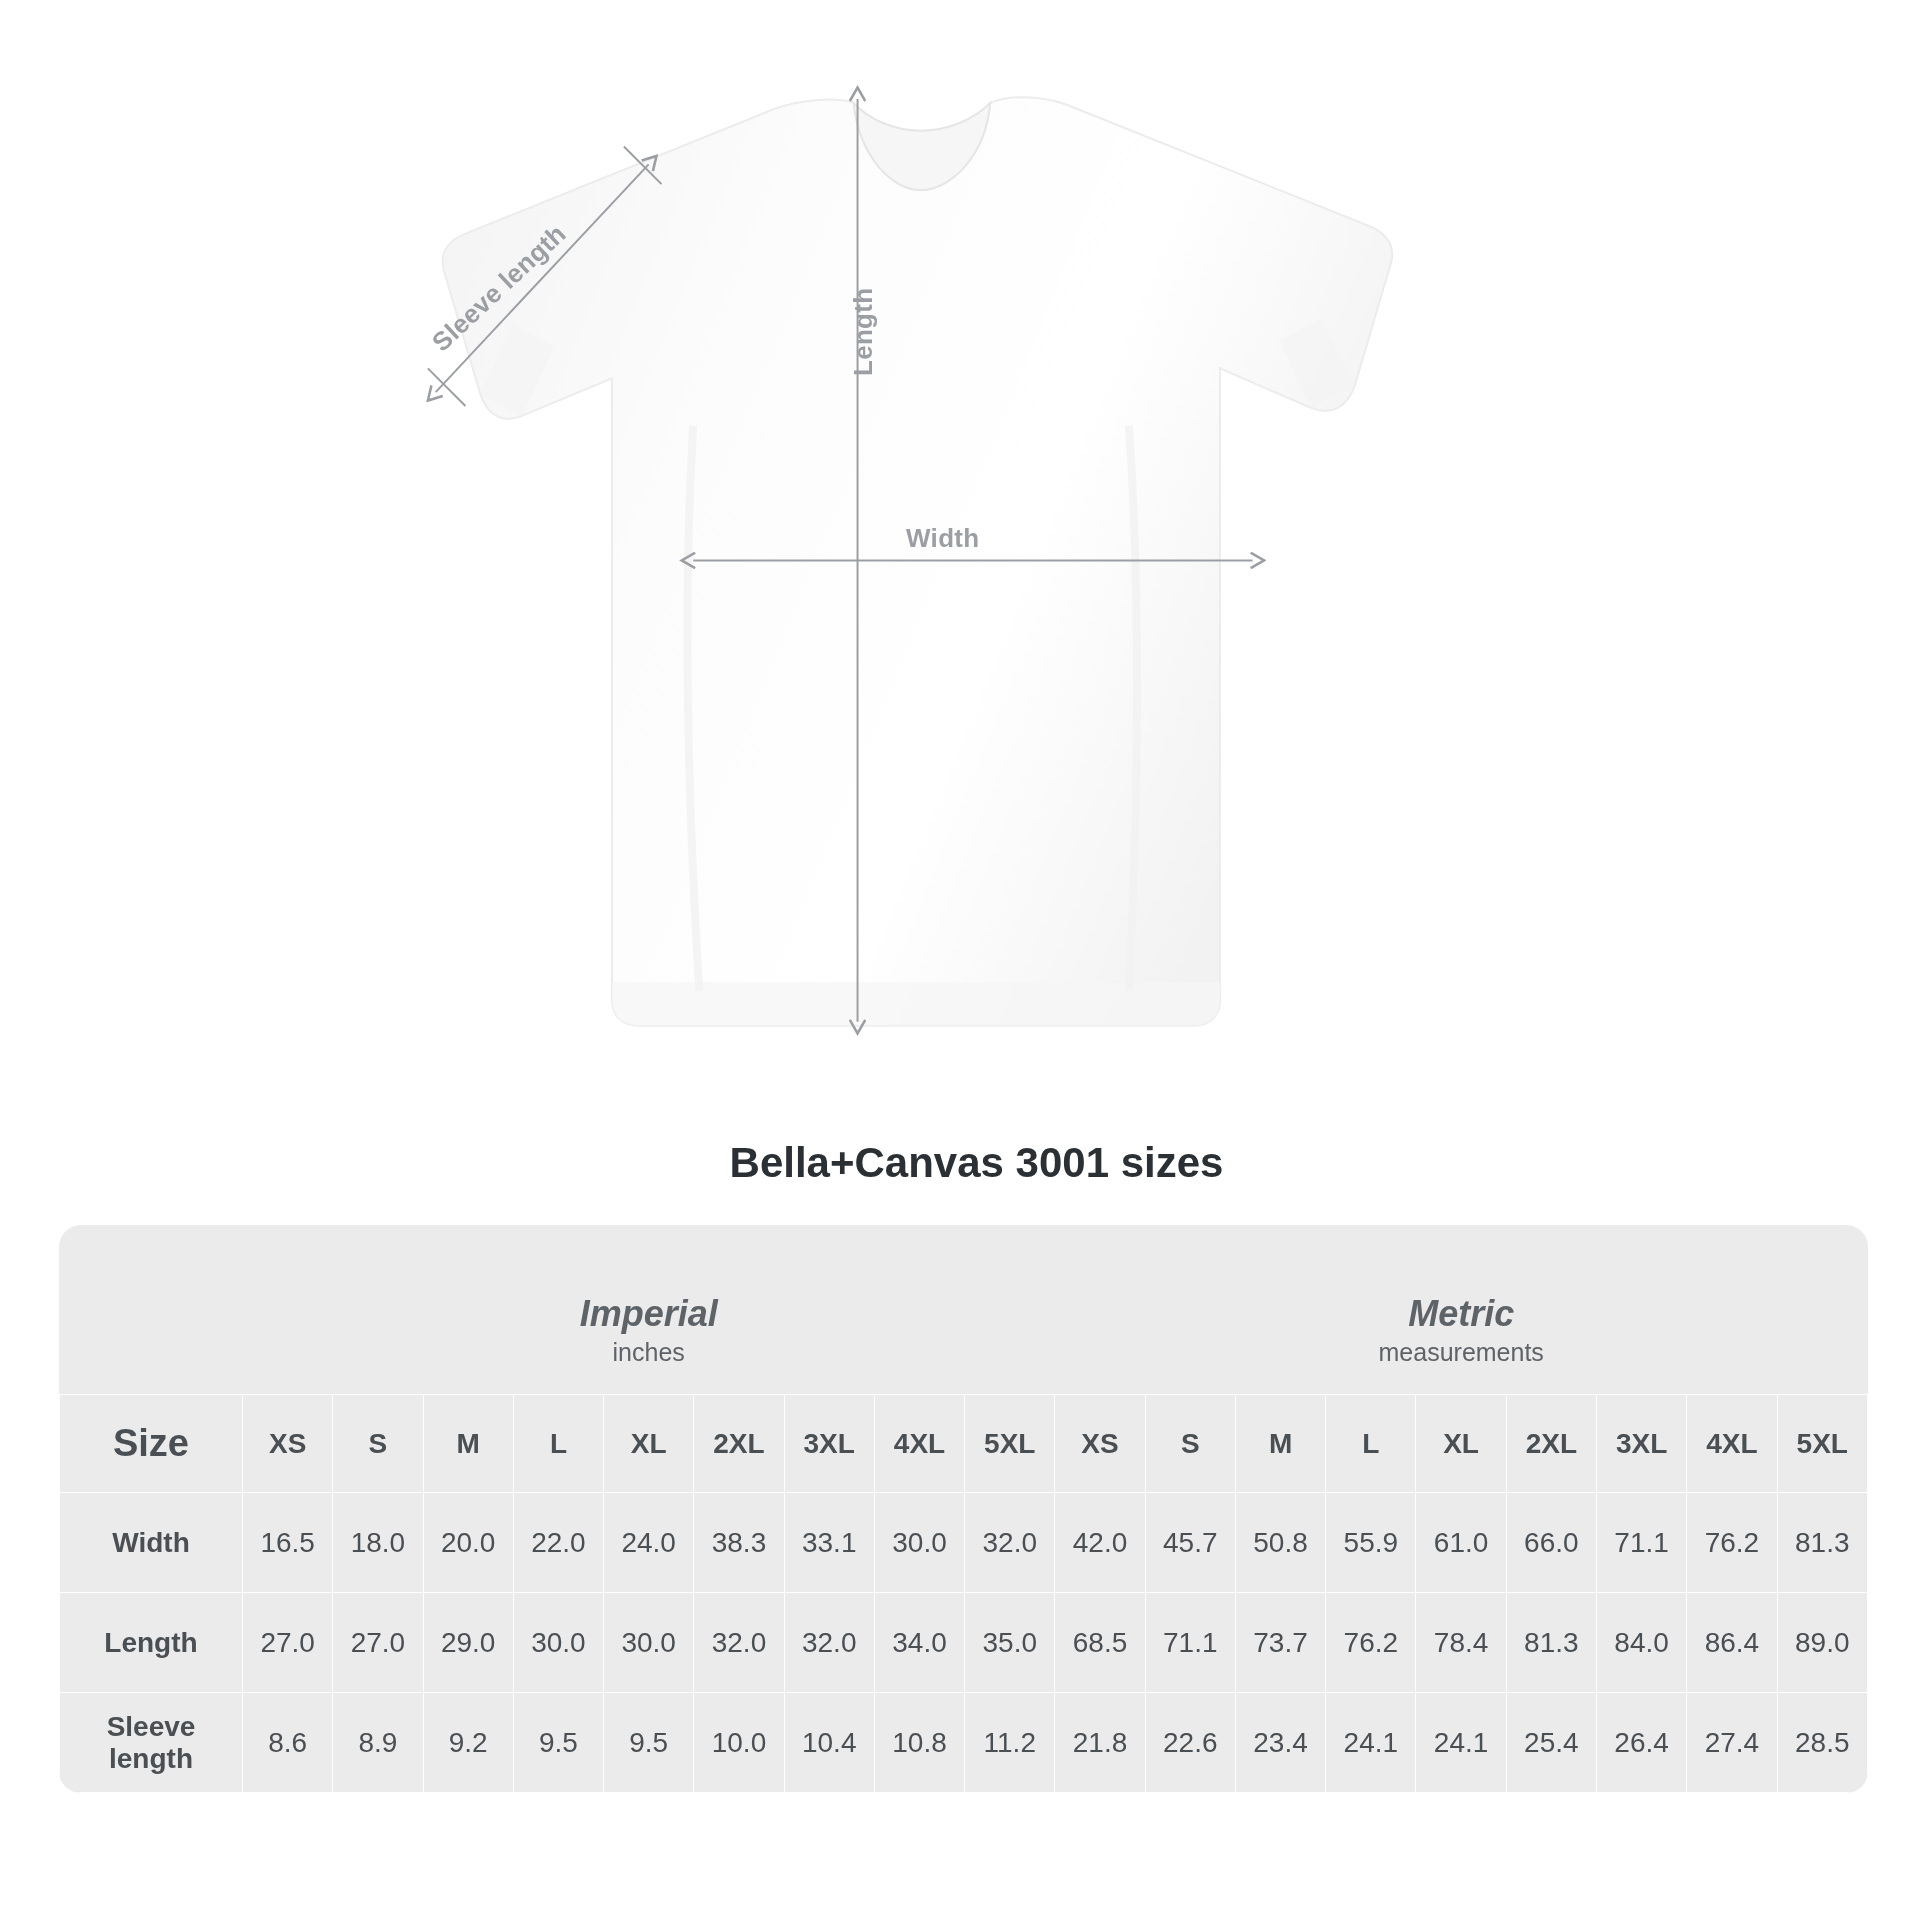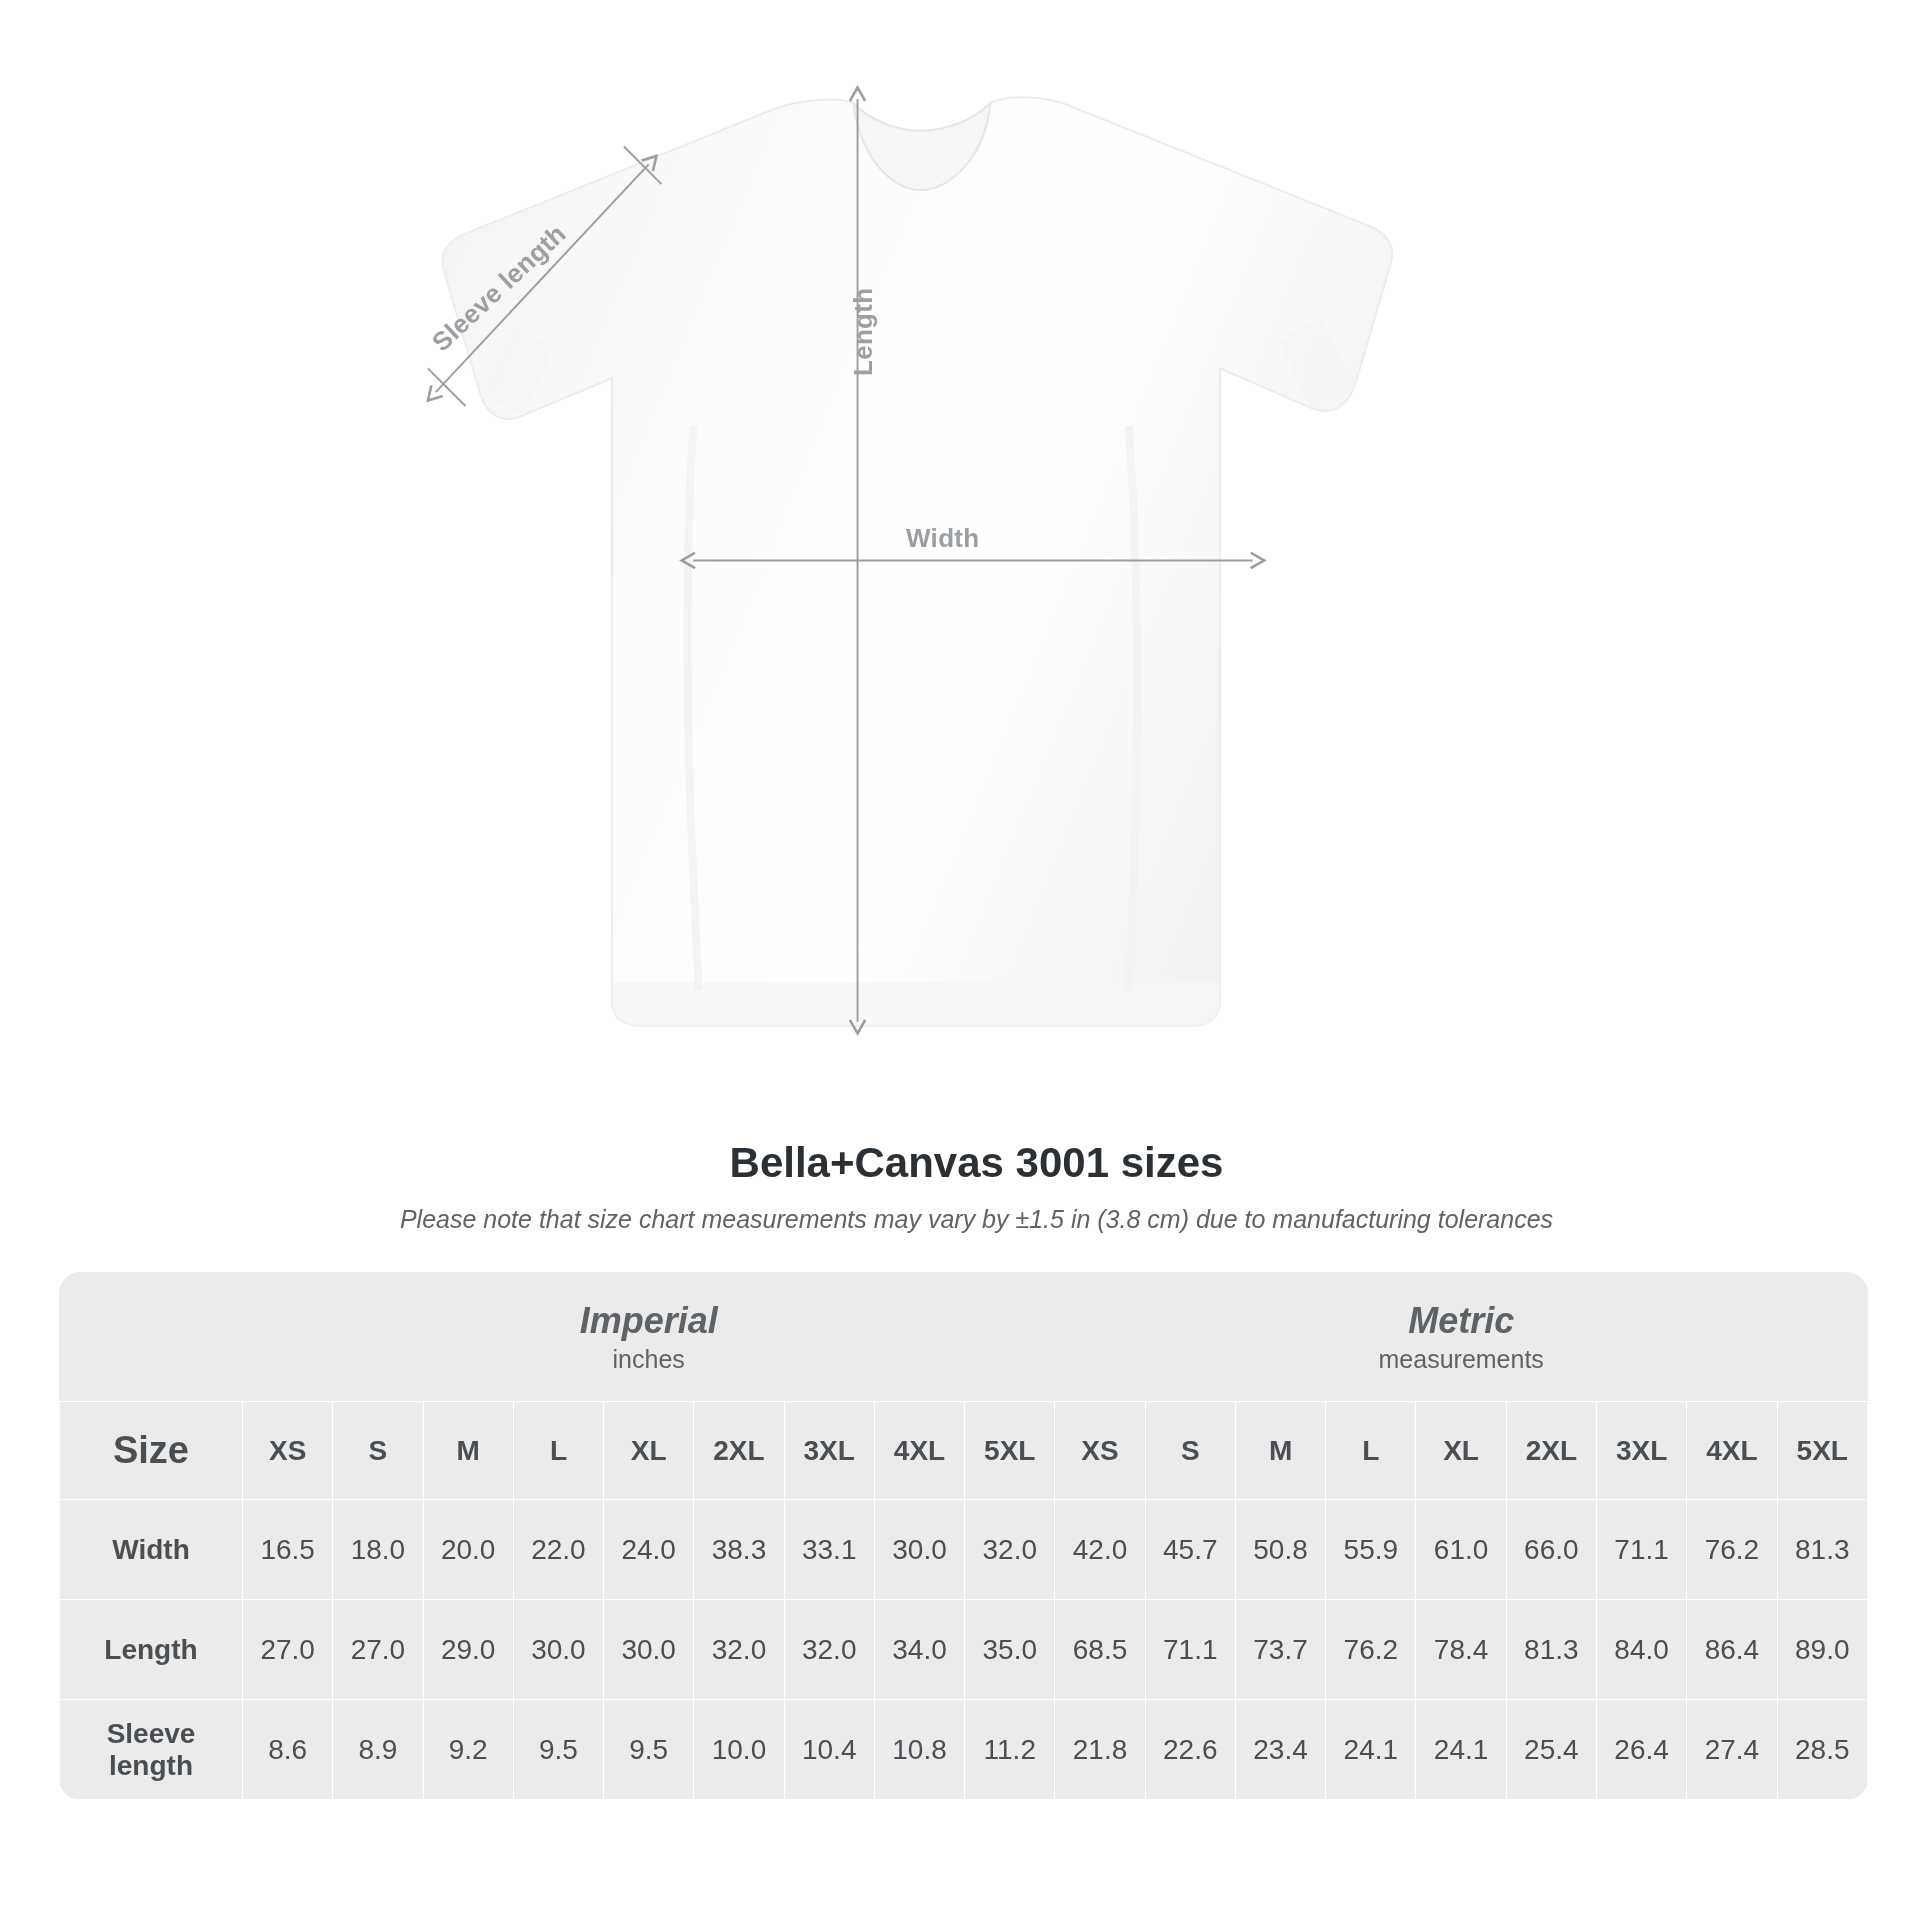--- a/index.html
+++ b/index.html
@@ -79,20 +79,21 @@
   .table-wrap {
     margin: 38px 59px 0 59px;
     border-radius: 22px;
     overflow: hidden;
     background: #ebebeb;
   }
   table.size-table {
     width: 100%;
     border-collapse: collapse;
     table-layout: fixed;
+    margin-top: 40px;
   }
   table.size-table td,
   table.size-table th {
     text-align: center;
     vertical-align: middle;
     font-size: 27px;
     color: #4a4f54;
     border: 1px solid #ffffff;
   }
   
@@ -209,21 +210,20 @@
       </g>
     </svg>
 
     <div class="dim-label width-label">Width</div>
     <div class="dim-label length-label">Length</div>
     <div class="dim-label sleeve-label">Sleeve length</div>
   </div>
 
   <div class="title-block">
     <h1 class="chart-title">Bella+Canvas 3001 sizes</h1>
-    <p class="chart-note">Please note that size chart measurements may vary by ±1.5 in (3.8 cm) due to manufacturing tolerances</p>
   </div>
 
   <div class="table-wrap">
     <table class="size-table">
       <colgroup id="colgroup-holder">
         <col class="label-col">
       <col>
           <col>
           <col>
           <col>

